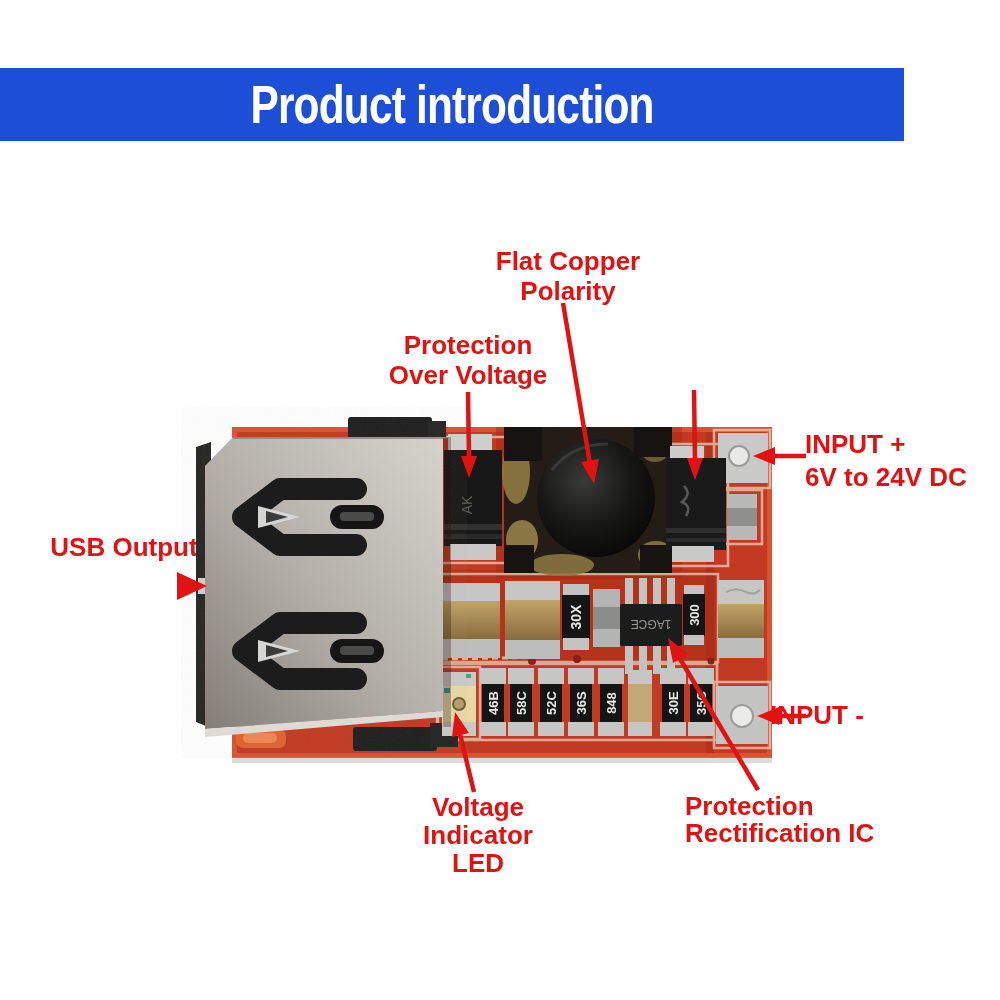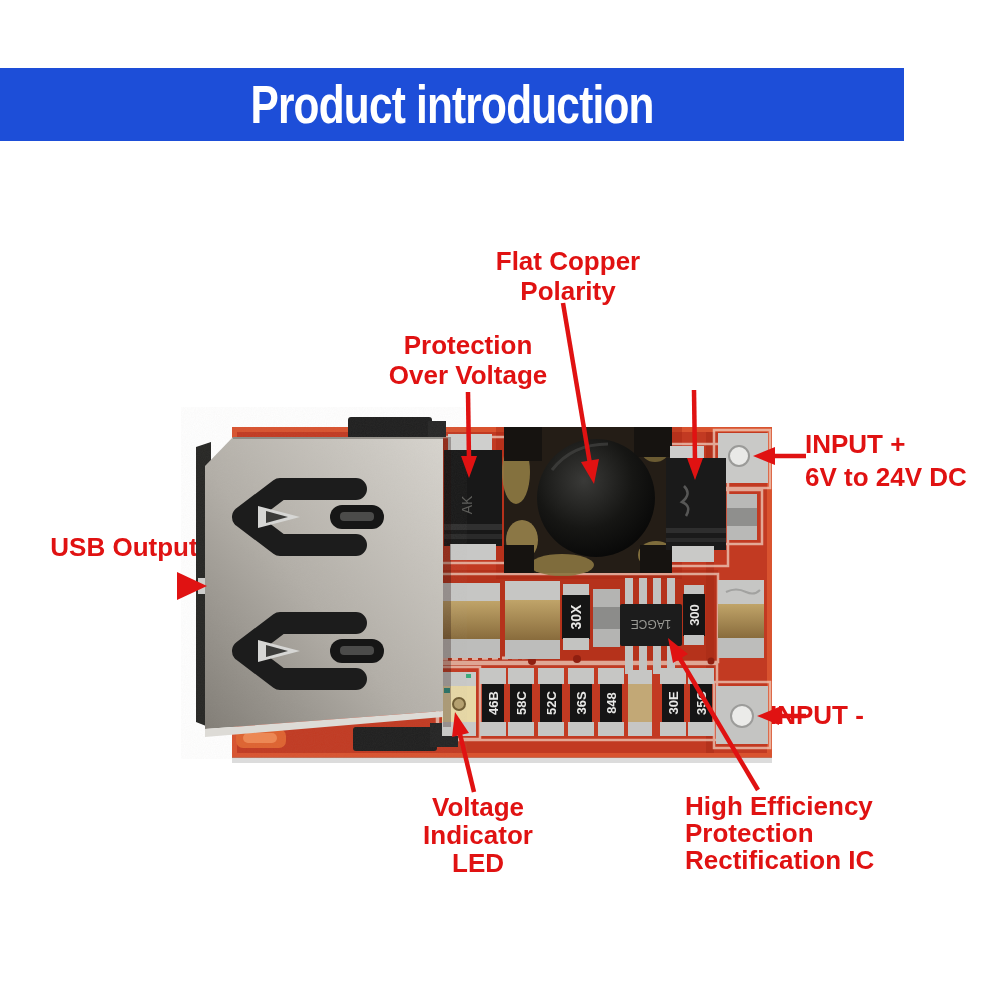--- a/index.html
+++ b/index.html
@@ -40,21 +40,20 @@
     <span>USB Output</span>
   </div>
   <div class="callout" style="left:770px;top:700px;">
     <span>INPUT -</span>
   </div>
   <div class="callout ctr" style="left:376px;top:793px;width:204px;line-height:28px;">
     <span>Voltage Indicator</span>
     <span>LED</span>
   </div>
   <div class="callout" style="left:685px;top:793px;line-height:27px;">
-    <span>High Efficiency</span>
     <span>Protection</span>
     <span>Rectification IC</span>
   </div>
 
   <svg class="art" viewBox="0 0 1000 1000">
     <defs>
       <linearGradient id="shellGrad" x1="0" y1="1" x2="1" y2="0">
         <stop offset="0" stop-color="#817d76"></stop>
         <stop offset="0.45" stop-color="#b3afa8"></stop>
         <stop offset="1" stop-color="#d8d5cf"></stop>

